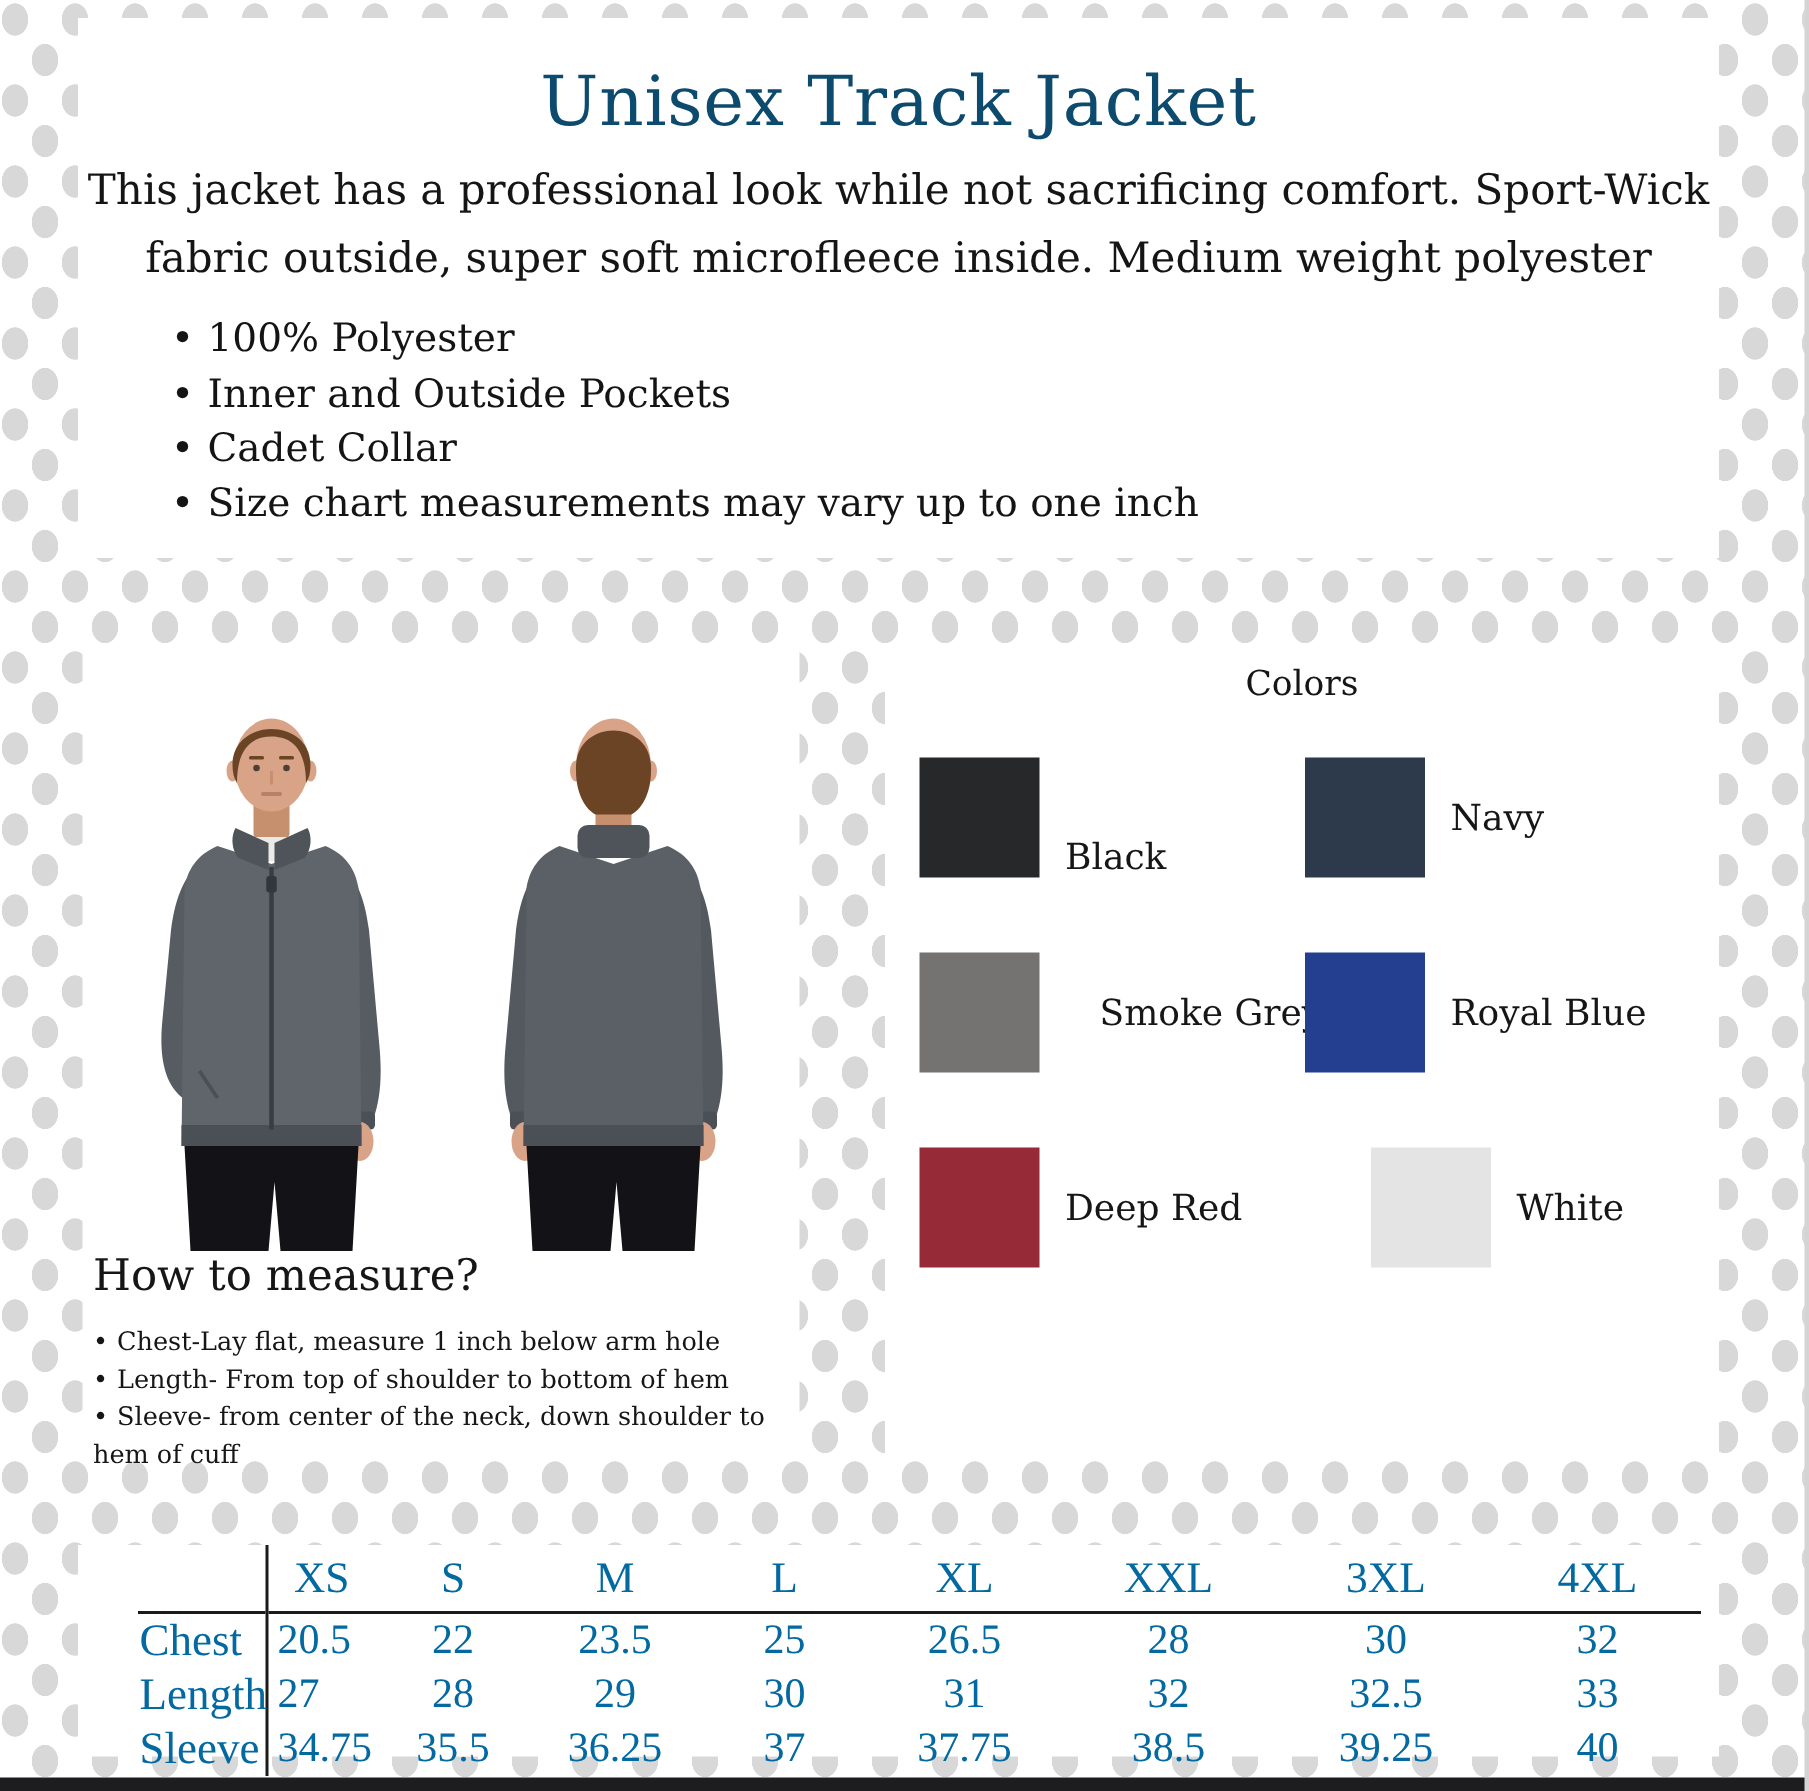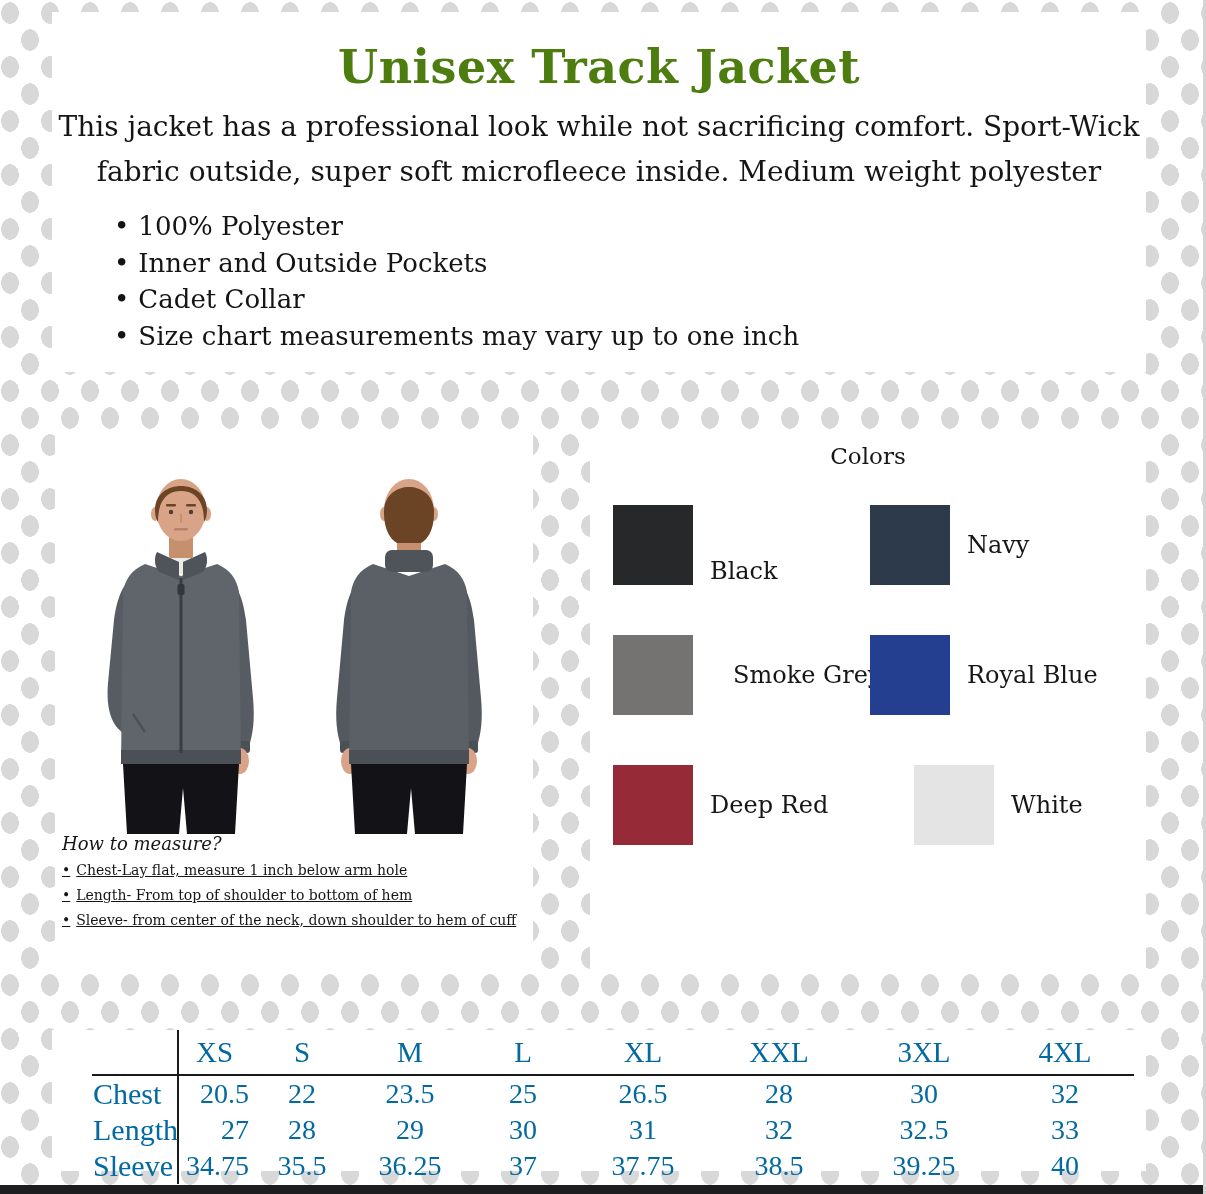--- a/index.html
+++ b/index.html
@@ -9,32 +9,32 @@
     background-color:#ffffff;
     background-image:
       radial-gradient(9px 11px at 10px 13px, #d8d8d8 96%, transparent 100%),
       radial-gradient(9px 11px at 30px 40px, #d8d8d8 96%, transparent 100%);
     background-size:40px 54px, 40px 54px;
   }
   .panel{position:absolute;background:#ffffff;}
 
   
   .panel-top{left:52px;top:12px;width:1094px;height:360px;text-align:center;}
-  .panel-top h1{margin:28px 0 0;font-size:46px;font-weight:bold;letter-spacing:.5px;color:#4d7c0f;}
+  .panel-top h1{margin:28px 0 0;font-size:46px;font-weight:normal;letter-spacing:.5px;color:#0c4a6e;}
   .desc{margin:10px auto 0;font-size:28px;line-height:45px;color:#151515;}
   .features{margin:14px 0 0 62px;padding:0;list-style:none;text-align:left;font-size:26px;line-height:36.5px;color:#141414;}
   .features li::before{content:"•";margin-right:9px;}
 
   
   .panel-photos{left:55px;top:430px;width:478px;height:543px;}
   .figures{position:absolute;left:26px;top:28px;display:flex;gap:28px;}
   .figures svg{display:block;}
   .measure{position:absolute;left:7px;top:403px;width:480px;}
-  .measure-heading{font-size:18px;margin:0;font-style:italic;}
-  .measure ul{margin:4px 0 0;padding:0;list-style:none;font-size:14px;line-height:25px;text-decoration:underline;}
+  .measure-heading{font-size:29px;margin:0;}
+  .measure ul{margin:16px 0 0;padding:0;list-style:none;font-size:17px;line-height:25px;}
   .measure li::before{content:"•";margin-right:6px;}
 
   
   .panel-colors{left:590px;top:430px;width:556px;height:543px;}
   .colors-heading{position:absolute;top:13px;left:0;right:0;text-align:center;font-size:23px;}
   .swatch-cell{position:absolute;display:flex;align-items:center;gap:17px;}
   .swatch{width:80px;height:80px;flex:0 0 80px;}
   .swatch-label{font-size:24px;white-space:nowrap;}
   #sw0{left:23px;top:75px;align-items:flex-end;}  #sw1{left:280px;top:75px;}
   #sw2{left:23px;top:205px;gap:40px;} #sw3{left:280px;top:205px;}
@@ -44,21 +44,21 @@
   .panel-size{left:52px;top:1030px;width:1094px;height:141px;}
   .panel-size table{
     position:absolute;left:40px;top:0;width:1042px;table-layout:fixed;
     border-collapse:collapse;font-family:Liberation Serif, serif;color:#0369a1;
   }
   .panel-size th{font-weight:normal;font-size:29px;height:42px;vertical-align:middle;text-align:center;}
   .panel-size thead tr{border-bottom:2.5px solid #1a1a1a;}
   .panel-size td{font-size:28px;height:31px;text-align:center;vertical-align:middle;}
   .panel-size .rowlabel{text-align:left;padding-right:3px;font-size:30px;}
   .panel-size tr > *:nth-child(2){border-left:2px solid #1a1a1a;}
-  .panel-size tbody tr > td:nth-child(2){text-align:right;padding-left:6px;}
+  .panel-size tbody tr > td:nth-child(2){text-align:left;padding-left:6px;}
 
   .footer-bar{position:absolute;left:0;top:1185px;width:1206px;height:9px;background:#1d1d1f;}
   .edge-line{position:absolute;right:0;top:0;width:3px;height:1194px;background:#d4d4d4;}
 </style>
 </head>
 <body>
 
 <div>
 
   <section class="panel panel-top">

